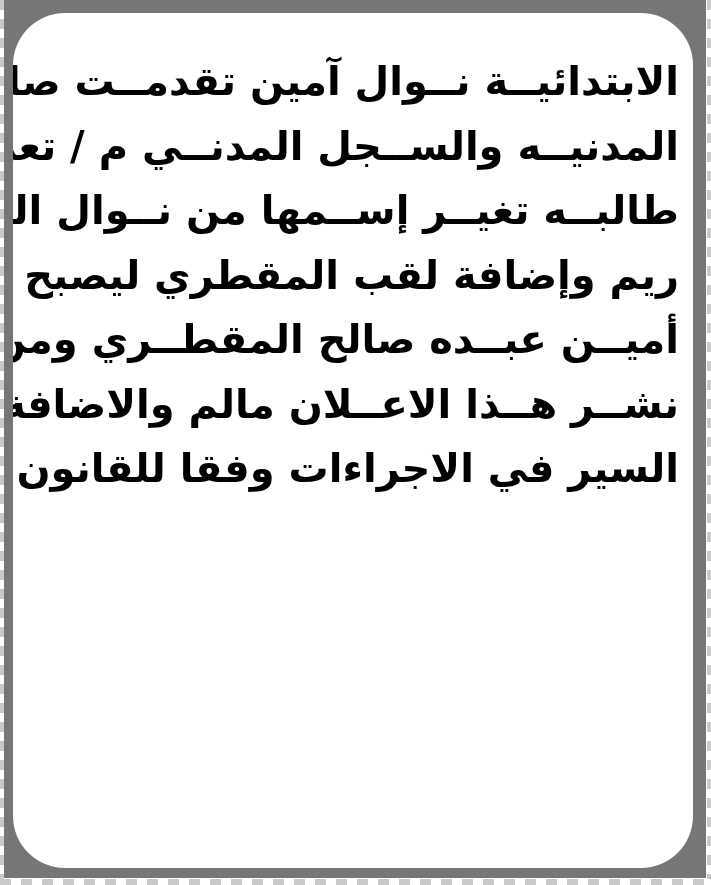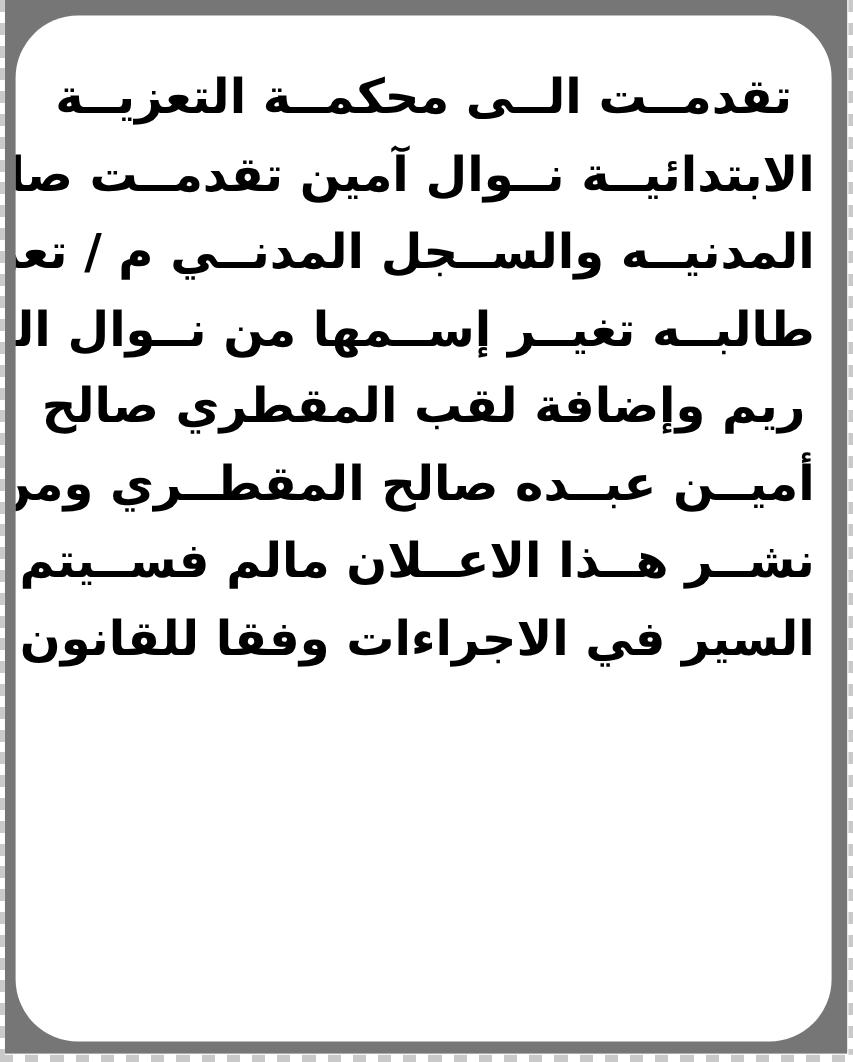--- a/index.html
+++ b/index.html
@@ -57,27 +57,26 @@
   }
 </style>
 </head>
 <body>
 
 <div class="page">
 
   <div class="frame">
     <div class="paper">
       <div class="notice-text">
-        <div class="line">تقدمــت الــى محكمــة التعزيــة</div>
         <div class="line">الابتدائيــة نــوال آمين تقدمــت صالح</div>
         <div class="line">المدنيــه والســجل المدنــي م / تعز</div>
         <div class="line">طالبــه تغيــر إســمها من نــوال الى</div>
-        <div class="line">ريم وإضافة لقب المقطري صالح</div>
+        <div class="line">ريم وإضافة لقب المقطري ليصبح</div>
         <div class="line">أميــن عبــده صالح المقطــري ومن</div>
-        <div class="line">نشــر هــذا الاعــلان مالم فســيتم</div>
+        <div class="line">نشــر هــذا الاعــلان مالم والاضافة</div>
         <div class="line">السير في الاجراءات وفقا للقانون</div>
       </div>
     </div>
   </div>
 
   <div class="cut-left"></div>
   <div class="cut-right"></div>
   <div class="cut-bottom"></div>
 
 </div>

